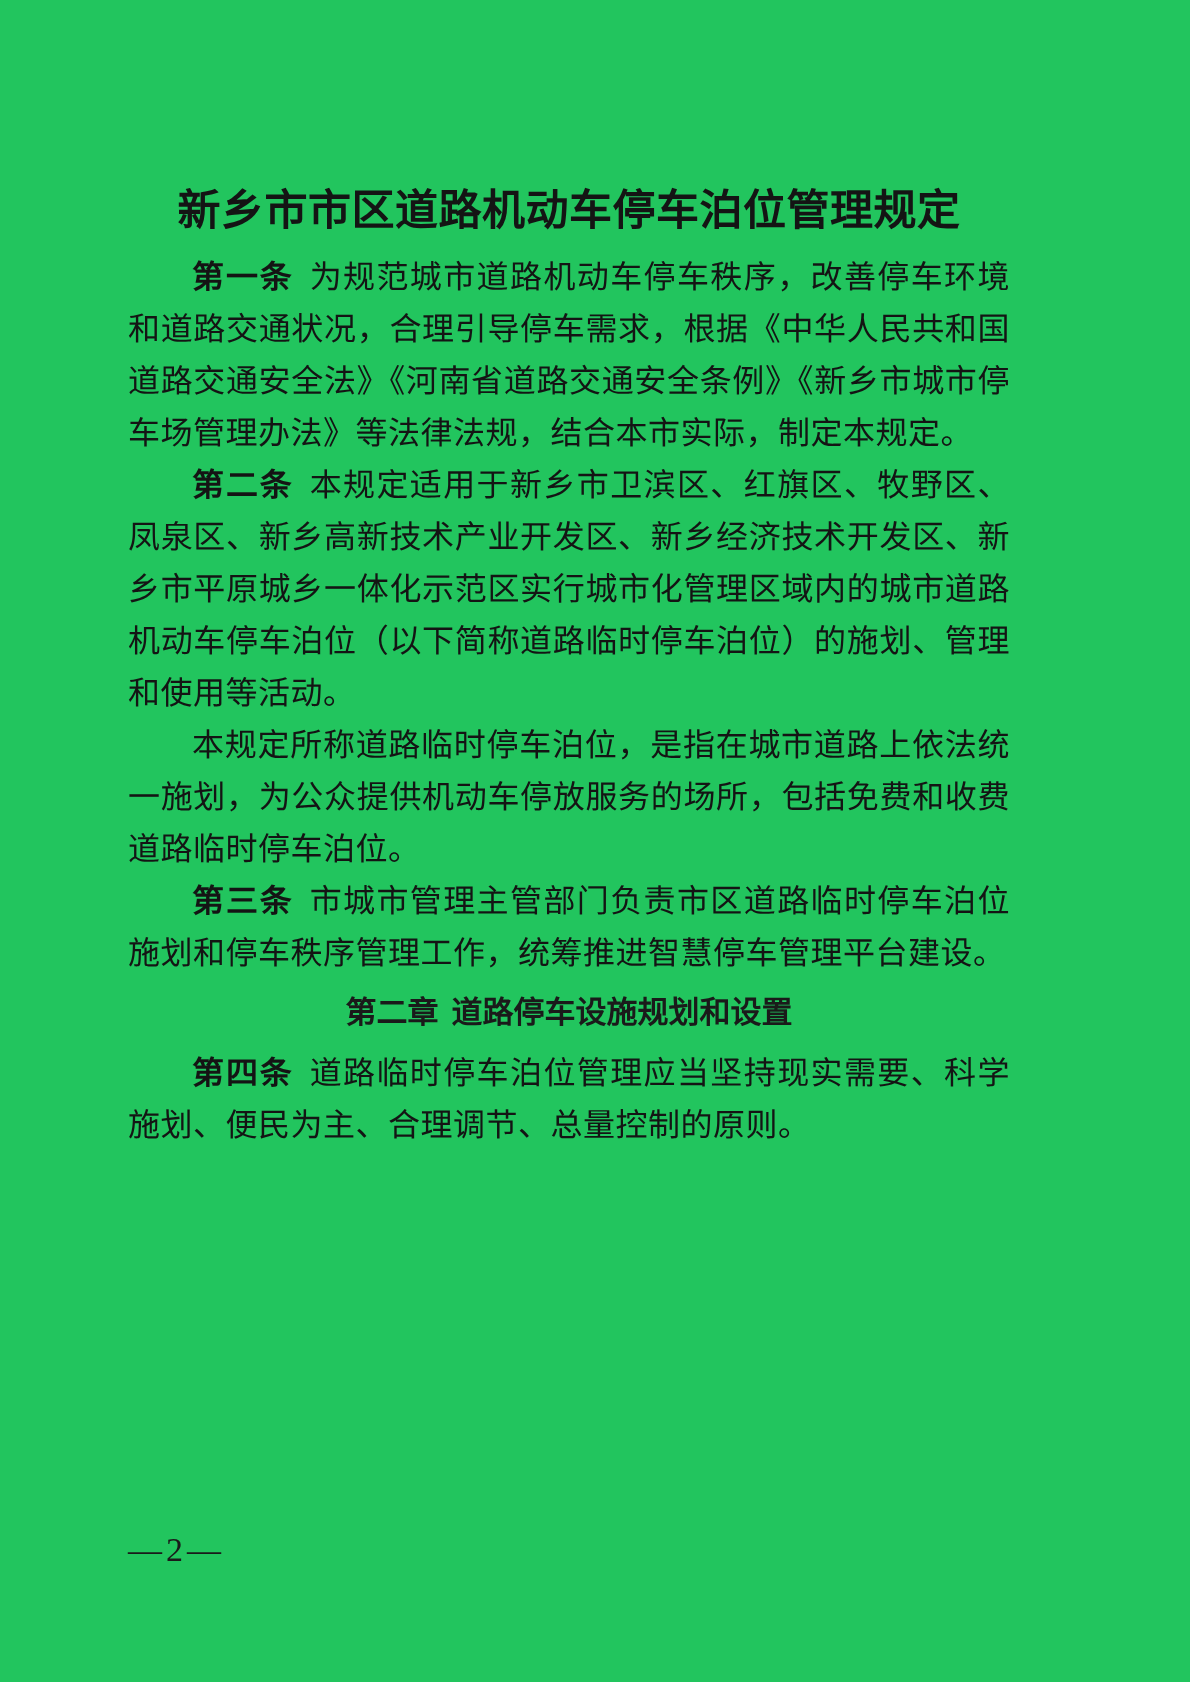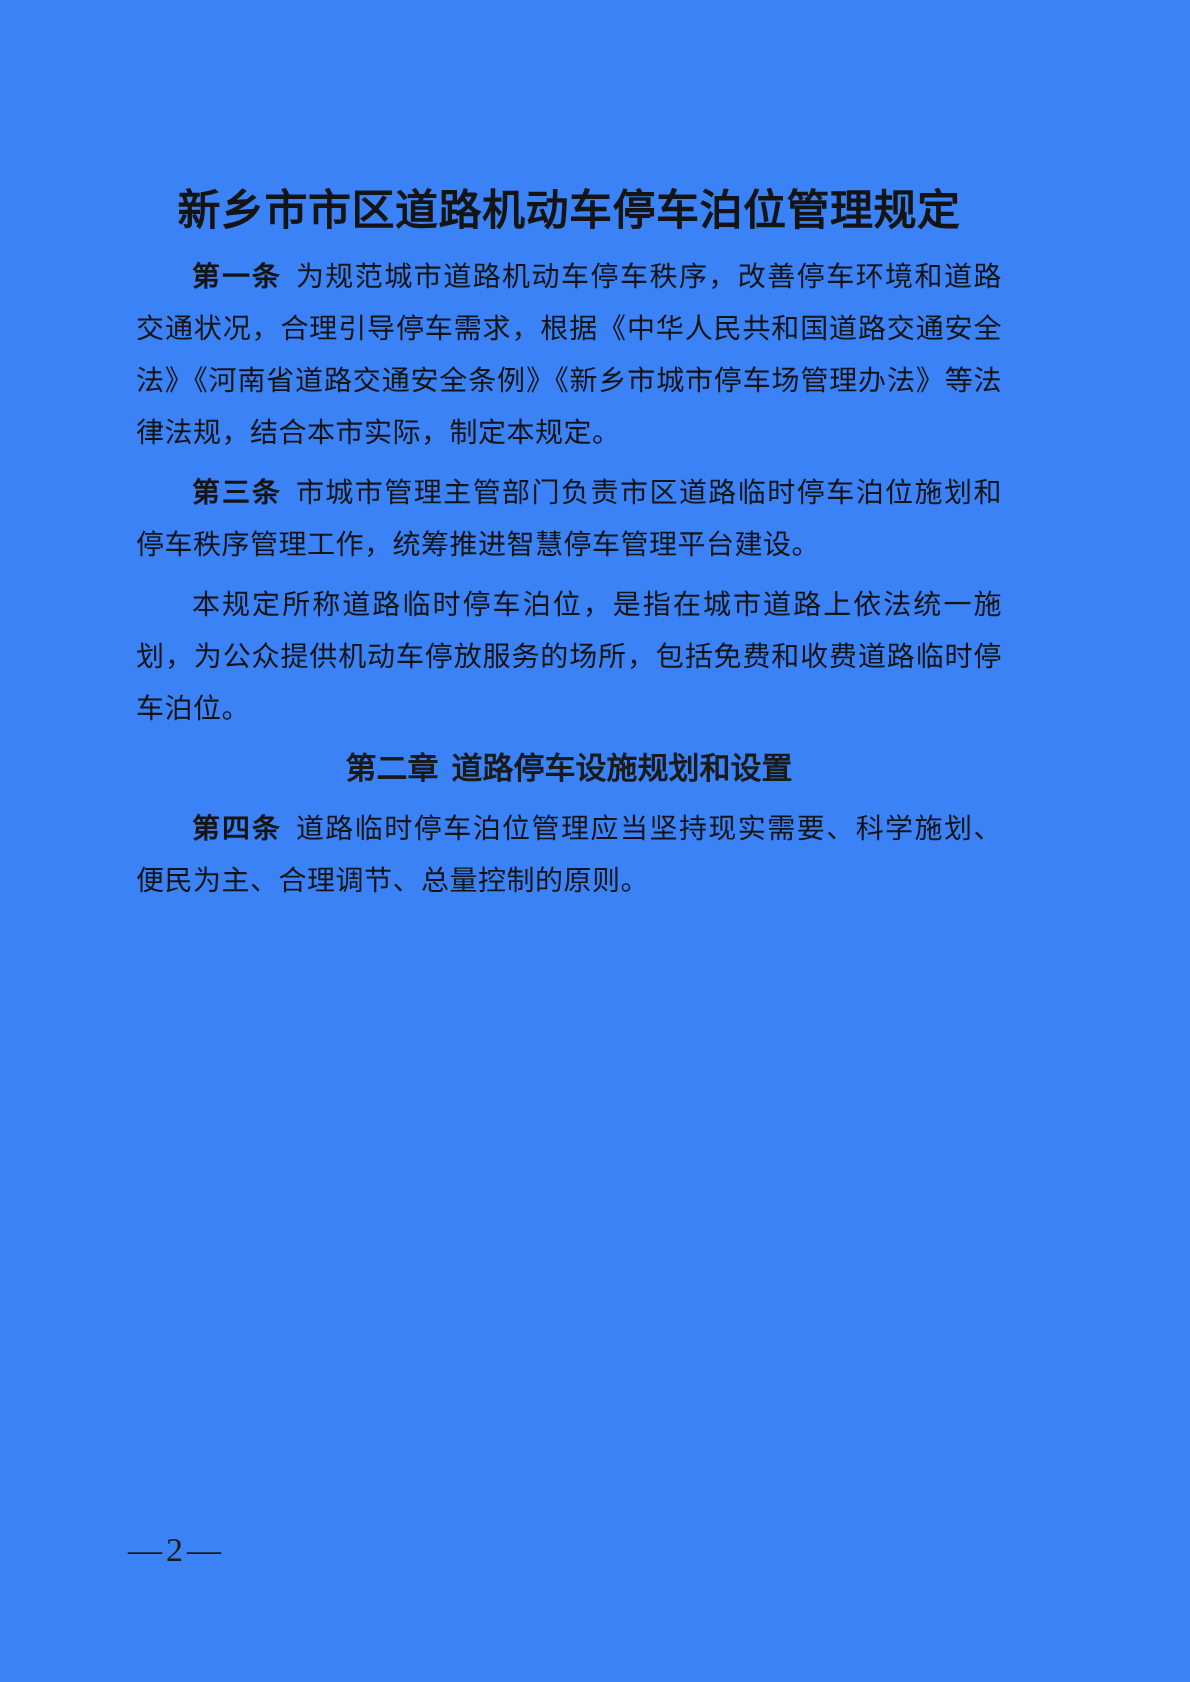--- a/index.html
+++ b/index.html
@@ -4,21 +4,21 @@
 <style>
   html, body {
     margin: 0;
     padding: 0;
     background: #ffffff;
   }
   .page {
     position: relative;
     width: 1190px;
     height: 1682px;
-    background: #3b82f6;
+    background: #22c55e;
     color: #141414;
     font-family: "Liberation Serif", "DejaVu Serif", serif;
     overflow: hidden;
   }
   .content {
     position: absolute;
     left: 128px;
     top: 0;
     width: 882px;
   }
@@ -46,22 +46,22 @@
   .chapter-1 .chapter-number { margin-right: 1.0em; }
   .chapter-2 {
     margin: 8px;
     line-height: 52px;
   }
   .chapter-2 .chapter-number { margin-right: 0.42em; }
   .body-block {
     margin-top: 11px;
   }
   .par {
-    margin: 8px;
-    font-size: 28px;
+    margin: 0;
+    font-size: 32px;
     line-height: 52px;
     text-align: justify;
     text-justify: inter-character;
     text-indent: 2em;
     letter-spacing: 0.5px;
   }
   .lead {
     font-family: "Liberation Sans", "DejaVu Sans", sans-serif;
     font-weight: 700;
     margin-right: 0.5em;
@@ -86,27 +86,30 @@
 
     <h1 class="doc-title">新乡市市区道路机动车停车泊位管理规定</h1>
 
 
     <div class="body-block">
 
       <p class="par">
         <span class="lead">第一条</span><span>为规范城市道路机动车停车秩序，改善停车环境和道路交通状况，合理引导停车需求，根据《中华人民共和国道路交通安全法》《河南省道路交通安全条例》《新乡市城市停车场管理办法》等法律法规，结合本市实际，制定本规定。</span>
       </p>
 
-
       <p class="par">
-        <span class="lead">第三条</span><span>市城市管理主管部门负责市区道路临时停车泊位施划和停车秩序管理工作，统筹推进智慧停车管理平台建设。</span>
+        <span class="lead">第二条</span><span>本规定适用于新乡市卫滨区、红旗区、牧野区、凤泉区、新乡高新技术产业开发区、新乡经济技术开发区、新乡市平原城乡一体化示范区实行城市化管理区域内的城市道路机动车停车泊位（以下简称道路临时停车泊位）的施划、管理和使用等活动。</span>
       </p>
 
       <p class="par">
         <span>本规定所称道路临时停车泊位，是指在城市道路上依法统一施划，为公众提供机动车停放服务的场所，包括免费和收费道路临时停车泊位。</span>
+      </p>
+
+      <p class="par">
+        <span class="lead">第三条</span><span>市城市管理主管部门负责市区道路临时停车泊位施划和停车秩序管理工作，统筹推进智慧停车管理平台建设。</span>
       </p>
 
 
       <h2 class="chapter-heading chapter-2">
         <span class="chapter-number">第二章</span><span>道路停车设施规划和设置</span>
       </h2>
 
       <p class="par">
         <span class="lead">第四条</span><span>道路临时停车泊位管理应当坚持现实需要、科学施划、便民为主、合理调节、总量控制的原则。</span>
       </p>

